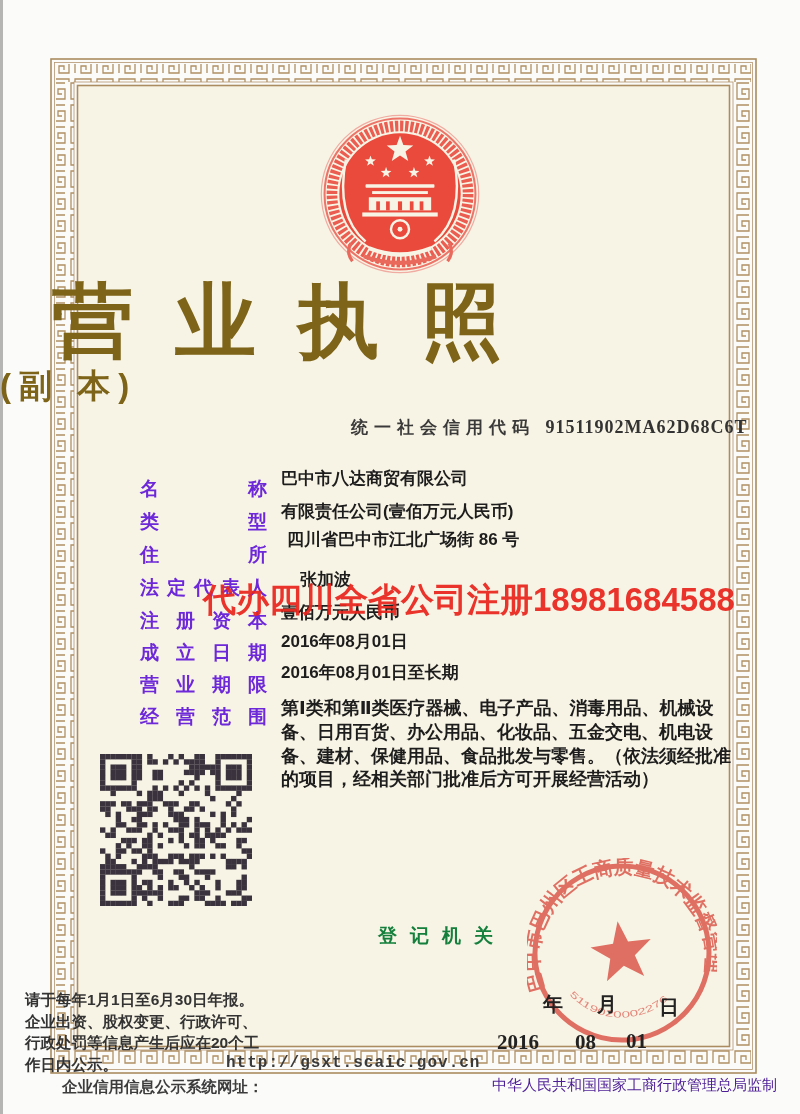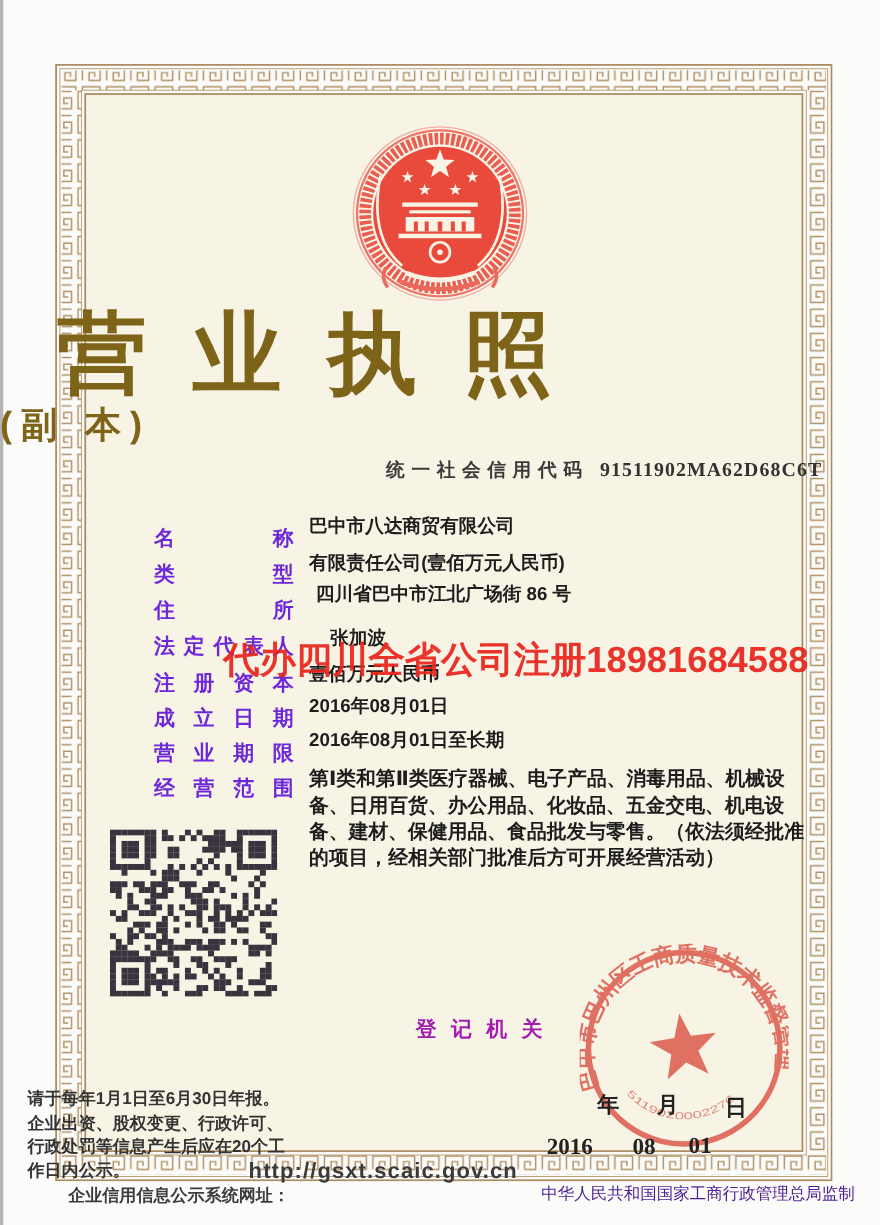--- a/index.html
+++ b/index.html
@@ -42,32 +42,32 @@
   .watermark{
     position:absolute;left:203px;top:578px;z-index:6;white-space:nowrap;
     font-size:33px;font-weight:bold;color:var(--watermark-red,#e8251d);opacity:.93;
   }
 
   .qr{position:absolute;left:100px;top:754px;width:152px;height:152px;}
   .qr svg{display:block;width:152px;height:152px;}
 
   .registry-label{
     position:absolute;left:378px;top:923px;font-size:19px;font-weight:bold;
-    letter-spacing:13px;color:#a21caf;white-space:nowrap;
+    letter-spacing:13px;color:#15803d;white-space:nowrap;
   }
   .seal{position:absolute;left:527px;top:858px;width:190px;height:190px;z-index:2;}
   .date-part{position:absolute;z-index:3;font-weight:bold;color:#222;}
   .d-num{font-size:21px;font-family:"Liberation Serif","DejaVu Serif",serif;margin-top:44px;}
   .d-cjk{font-size:20px;}
 
   .notes{position:absolute;left:25px;top:989px;z-index:4;font-size:15.5px;line-height:21.5px;color:#333;font-weight:bold;white-space:nowrap;}
   .publicity-label{position:absolute;left:62px;top:1077px;font-size:15.5px;color:#3c3c3c;font-weight:bold;white-space:nowrap;}
   .publicity-url{
-    position:absolute;left:226px;top:1054px;z-index:4;font-size:20px;letter-spacing:1px;
-    font-family:Liberation Sans, sans-serif;color:#3a3a3a;font-weight:bold;white-space:nowrap;
+    position:absolute;left:226px;top:1054px;z-index:4;font-size:16px;letter-spacing:1px;
+    font-family:Liberation Mono, monospace;color:#3a3a3a;font-weight:bold;white-space:nowrap;
   }
   .issuer{position:absolute;left:492px;top:1076px;font-size:15px;color:#4c1d95;font-weight:normal;white-space:nowrap;}
 
   svg text{font-family:"Liberation Sans","DejaVu Sans",sans-serif;}
 </style>
 </head>
 <body>
 
 <div class="scan">
   <div class="edge-left"></div>

